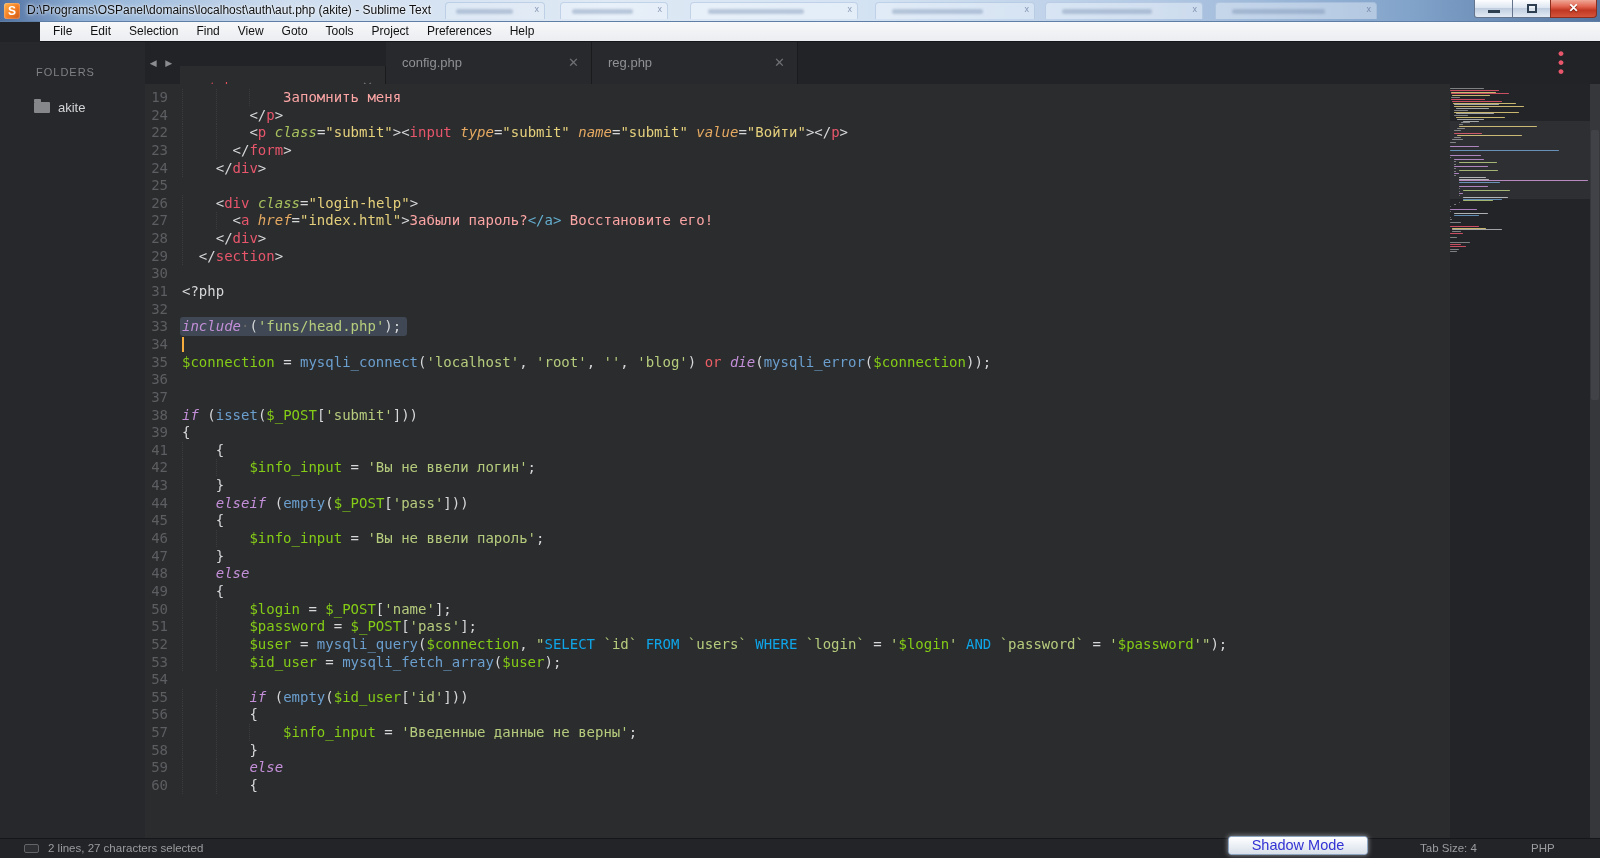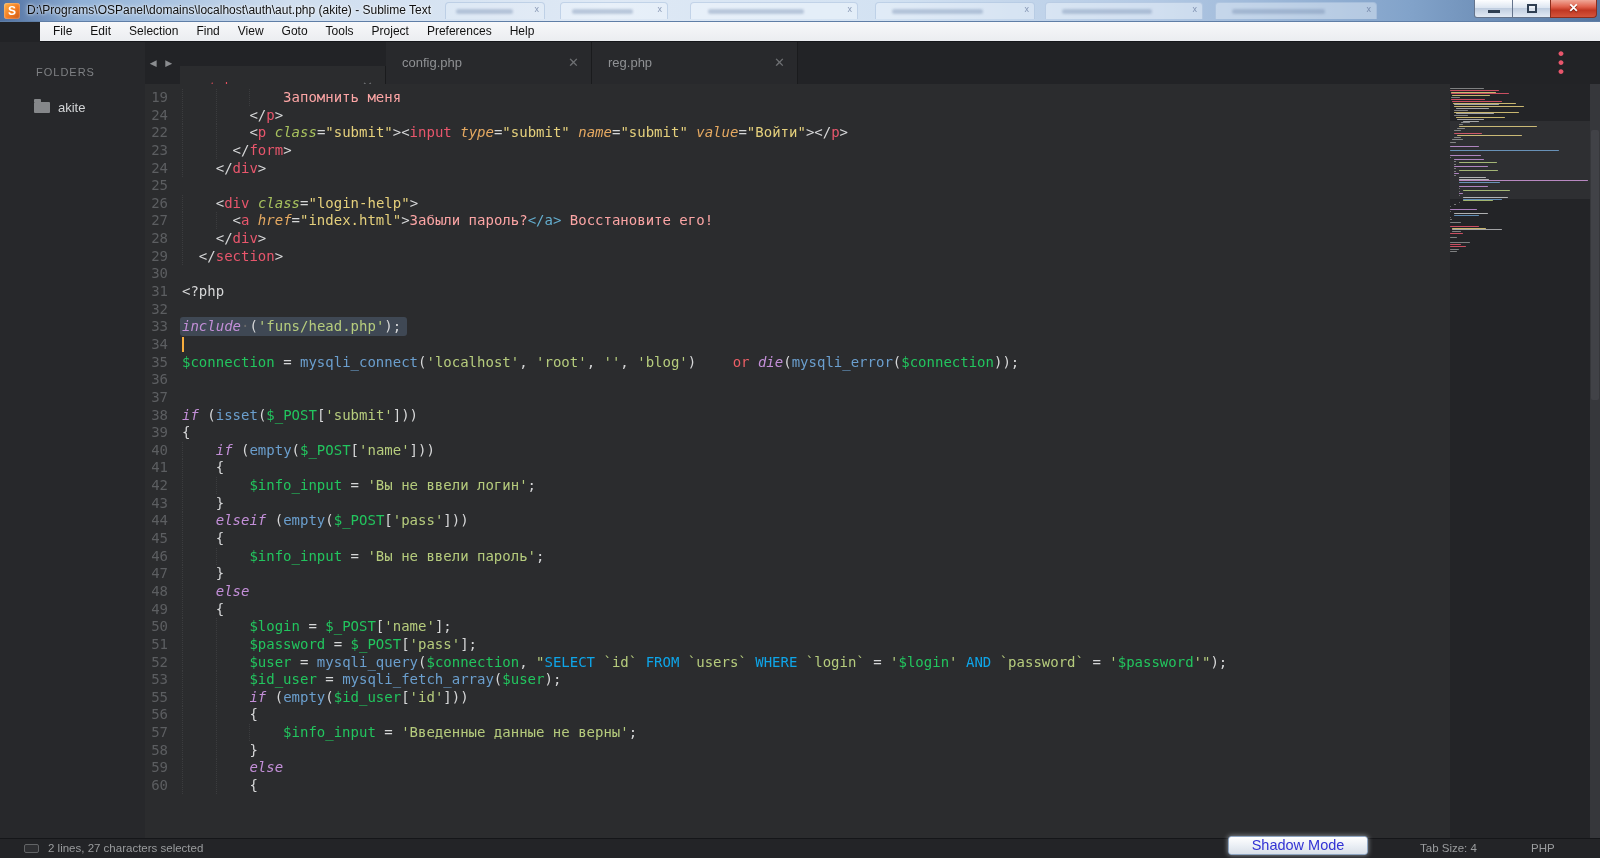--- a/index.html
+++ b/index.html
@@ -64,23 +64,23 @@
   .ind { display:inline-block; height:17px; vertical-align:top; border-left:1px dotted rgba(255,255,255,.08); }
   .sel { background:#3f4854; border-radius:3px; padding:1px 6px 2px 2px; margin-left:-2px; }
   .caret { display:inline-block; width:2px; height:15px; background:#f7ad3d; vertical-align:middle; margin-right:-2px; }
   .tk-pun { color:#d6d7d8; } .tk-txt { color:#fca5a5; }
   .tk-tag { color:#e8566c; }
   .tk-attrg { color:#a8c25e; font-style:italic; }
   .tk-attro { color:#e5a961; font-style:italic; }
   .tk-strY { color:#e5d07c; }
   .tk-strG { color:#b6cc7d; }
   .tk-kw { color:#c38fd8; font-style:italic; }
-  .tk-kwred { color:#ec5f66;margin-left:28px; }
+  .tk-kwred { color:#ec5f66; }
   .tk-fn { color:#6b9fce; }
-  .tk-var { color:#22c55e; }
+  .tk-var { color:#84cc16; }
   .tk-sql { color:#0ea5e9; }
   .tk-cyan { color:#64aecf; }
   .tk-ws { color:#6a6a6a; }
 
   
   #minimap { position:absolute; left:1450px; top:84px; width:140px; height:754px; background:#232427; overflow:hidden; padding-top:4px; }
   .mm-row { height:1.05px; margin-bottom:0.78px; border-radius:1px; opacity:.85; }
   #mm-viewport { position:absolute; left:0; top:37px; width:140px; height:78px; background:rgba(255,255,255,.05); }
   #scrollbar { position:absolute; left:1590px; top:84px; width:10px; height:754px; background:#36373b; }
   #scroll-puck { position:absolute; left:1px; top:46px; width:8px; height:270px; background:#414247; border-radius:2px; }
@@ -192,34 +192,34 @@
       <div class="code-line"><span class="gutter">30</span><span class="line-content"></span></div>
       <div class="code-line"><span class="gutter">31</span><span class="line-content"><span class="tk-pun">&lt;?php</span></span></div>
       <div class="code-line"><span class="gutter">32</span><span class="line-content"></span></div>
       <div class="code-line"><span class="gutter">33</span><span class="line-content"><span class="sel"><span class="tk-kw">include</span><span class="tk-ws">·</span><span class="tk-pun">(</span><span class="tk-strG">'funs/head.php'</span><span class="tk-pun">);</span></span></span></div>
       <div class="code-line"><span class="gutter">34</span><span class="line-content"><span class="caret"></span></span></div>
       <div class="code-line"><span class="gutter">35</span><span class="line-content"><span class="tk-var">$connection</span><span class="tk-pun"> = </span><span class="tk-fn">mysqli_connect</span><span class="tk-pun">(</span><span class="tk-strG">'localhost'</span><span class="tk-pun">, </span><span class="tk-strG">'root'</span><span class="tk-pun">, </span><span class="tk-strG">''</span><span class="tk-pun">, </span><span class="tk-strG">'blog'</span><span class="tk-pun">) </span><span class="tk-kwred">or</span><span class="tk-pun"> </span><span class="tk-kw">die</span><span class="tk-pun">(</span><span class="tk-fn">mysqli_error</span><span class="tk-pun">(</span><span class="tk-var">$connection</span><span class="tk-pun">));</span></span></div>
       <div class="code-line"><span class="gutter">36</span><span class="line-content"></span></div>
       <div class="code-line"><span class="gutter">37</span><span class="line-content"></span></div>
       <div class="code-line"><span class="gutter">38</span><span class="line-content"><span class="tk-kw">if</span><span class="tk-pun"> (</span><span class="tk-fn">isset</span><span class="tk-pun">(</span><span class="tk-var">$_POST</span><span class="tk-pun">[</span><span class="tk-strG">'submit'</span><span class="tk-pun">]))</span></span></div>
       <div class="code-line"><span class="gutter">39</span><span class="line-content"><span class="tk-pun">{</span></span></div>
-      <div class="code-line"><span class="gutter">40</span><span class="line-content"><span class="ind" style="width: 4ch;"></span><span class="tk-kw">if</span><span class="tk-pun"> (</span><span class="tk-fn">empty</span><span class="tk-pun">(</span><span class="tk-var">$_POST</span><span class="tk-pun">[</span><span class="tk-strG">'name'</span><span class="tk-pun">]))</span></span></div>
       <div class="code-line"><span class="gutter">41</span><span class="line-content"><span class="ind" style="width: 4ch;"></span><span class="tk-pun">{</span></span></div>
       <div class="code-line"><span class="gutter">42</span><span class="line-content"><span class="ind" style="width: 4ch;"></span><span class="ind" style="width: 4ch;"></span><span class="tk-var">$info_input</span><span class="tk-pun"> = </span><span class="tk-strG">'Вы не ввели логин'</span><span class="tk-pun">;</span></span></div>
       <div class="code-line"><span class="gutter">43</span><span class="line-content"><span class="ind" style="width: 4ch;"></span><span class="tk-pun">}</span></span></div>
       <div class="code-line"><span class="gutter">44</span><span class="line-content"><span class="ind" style="width: 4ch;"></span><span class="tk-kw">elseif</span><span class="tk-pun"> (</span><span class="tk-fn">empty</span><span class="tk-pun">(</span><span class="tk-var">$_POST</span><span class="tk-pun">[</span><span class="tk-strG">'pass'</span><span class="tk-pun">]))</span></span></div>
       <div class="code-line"><span class="gutter">45</span><span class="line-content"><span class="ind" style="width: 4ch;"></span><span class="tk-pun">{</span></span></div>
       <div class="code-line"><span class="gutter">46</span><span class="line-content"><span class="ind" style="width: 4ch;"></span><span class="ind" style="width: 4ch;"></span><span class="tk-var">$info_input</span><span class="tk-pun"> = </span><span class="tk-strG">'Вы не ввели пароль'</span><span class="tk-pun">;</span></span></div>
       <div class="code-line"><span class="gutter">47</span><span class="line-content"><span class="ind" style="width: 4ch;"></span><span class="tk-pun">}</span></span></div>
       <div class="code-line"><span class="gutter">48</span><span class="line-content"><span class="ind" style="width: 4ch;"></span><span class="tk-kw">else</span></span></div>
       <div class="code-line"><span class="gutter">49</span><span class="line-content"><span class="ind" style="width: 4ch;"></span><span class="tk-pun">{</span></span></div>
       <div class="code-line"><span class="gutter">50</span><span class="line-content"><span class="ind" style="width: 4ch;"></span><span class="ind" style="width: 4ch;"></span><span class="tk-var">$login</span><span class="tk-pun"> = </span><span class="tk-var">$_POST</span><span class="tk-pun">[</span><span class="tk-strG">'name'</span><span class="tk-pun">];</span></span></div>
       <div class="code-line"><span class="gutter">51</span><span class="line-content"><span class="ind" style="width: 4ch;"></span><span class="ind" style="width: 4ch;"></span><span class="tk-var">$password</span><span class="tk-pun"> = </span><span class="tk-var">$_POST</span><span class="tk-pun">[</span><span class="tk-strG">'pass'</span><span class="tk-pun">];</span></span></div>
       <div class="code-line"><span class="gutter">52</span><span class="line-content"><span class="ind" style="width: 4ch;"></span><span class="ind" style="width: 4ch;"></span><span class="tk-var">$user</span><span class="tk-pun"> = </span><span class="tk-fn">mysqli_query</span><span class="tk-pun">(</span><span class="tk-var">$connection</span><span class="tk-pun">, </span><span class="tk-strG">"</span><span class="tk-sql">SELECT</span><span class="tk-strG"> `id` </span><span class="tk-sql">FROM</span><span class="tk-strG"> `users` </span><span class="tk-sql">WHERE</span><span class="tk-strG"> `login` </span><span class="tk-pun">=</span><span class="tk-strG"> '</span><span class="tk-var">$login</span><span class="tk-strG">' </span><span class="tk-sql">AND</span><span class="tk-strG"> `password` </span><span class="tk-pun">=</span><span class="tk-strG"> '</span><span class="tk-var">$password</span><span class="tk-strG">'"</span><span class="tk-pun">);</span></span></div>
       <div class="code-line"><span class="gutter">53</span><span class="line-content"><span class="ind" style="width: 4ch;"></span><span class="ind" style="width: 4ch;"></span><span class="tk-var">$id_user</span><span class="tk-pun"> = </span><span class="tk-fn">mysqli_fetch_array</span><span class="tk-pun">(</span><span class="tk-var">$user</span><span class="tk-pun">);</span></span></div>
+      <div class="code-line"><span class="gutter">54</span><span class="line-content"></span></div>
       <div class="code-line"><span class="gutter">55</span><span class="line-content"><span class="ind" style="width: 4ch;"></span><span class="ind" style="width: 4ch;"></span><span class="tk-kw">if</span><span class="tk-pun"> (</span><span class="tk-fn">empty</span><span class="tk-pun">(</span><span class="tk-var">$id_user</span><span class="tk-pun">[</span><span class="tk-strG">'id'</span><span class="tk-pun">]))</span></span></div>
       <div class="code-line"><span class="gutter">56</span><span class="line-content"><span class="ind" style="width: 4ch;"></span><span class="ind" style="width: 4ch;"></span><span class="tk-pun">{</span></span></div>
       <div class="code-line"><span class="gutter">57</span><span class="line-content"><span class="ind" style="width: 4ch;"></span><span class="ind" style="width: 4ch;"></span><span class="ind" style="width: 4ch;"></span><span class="tk-var">$info_input</span><span class="tk-pun"> = </span><span class="tk-strG">'Введенные данные не верны'</span><span class="tk-pun">;</span></span></div>
       <div class="code-line"><span class="gutter">58</span><span class="line-content"><span class="ind" style="width: 4ch;"></span><span class="ind" style="width: 4ch;"></span><span class="tk-pun">}</span></span></div>
       <div class="code-line"><span class="gutter">59</span><span class="line-content"><span class="ind" style="width: 4ch;"></span><span class="ind" style="width: 4ch;"></span><span class="tk-kw">else</span></span></div>
       <div class="code-line"><span class="gutter">60</span><span class="line-content"><span class="ind" style="width: 4ch;"></span><span class="ind" style="width: 4ch;"></span><span class="tk-pun">{</span></span></div>
     </div>
 
   <div id="minimap">
     <div id="mm-rows">

